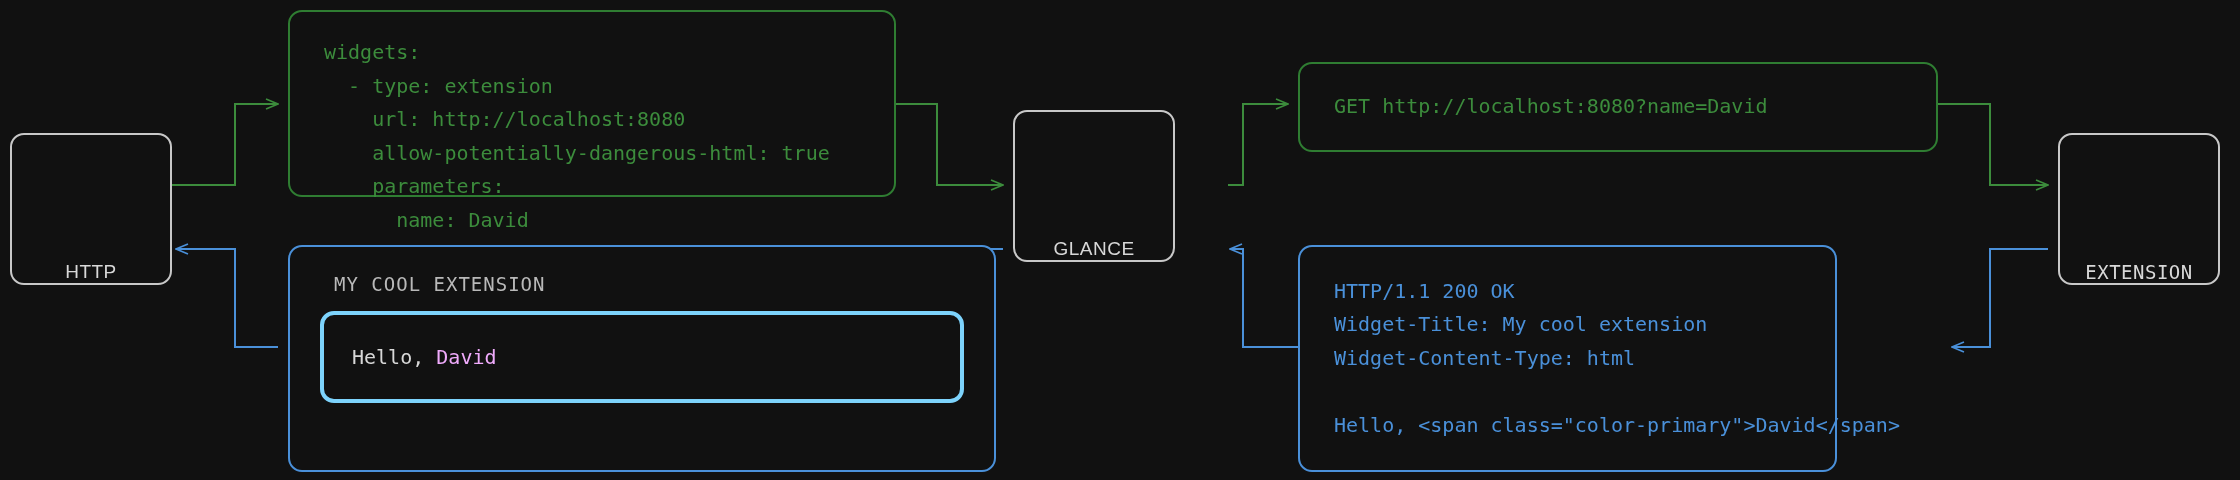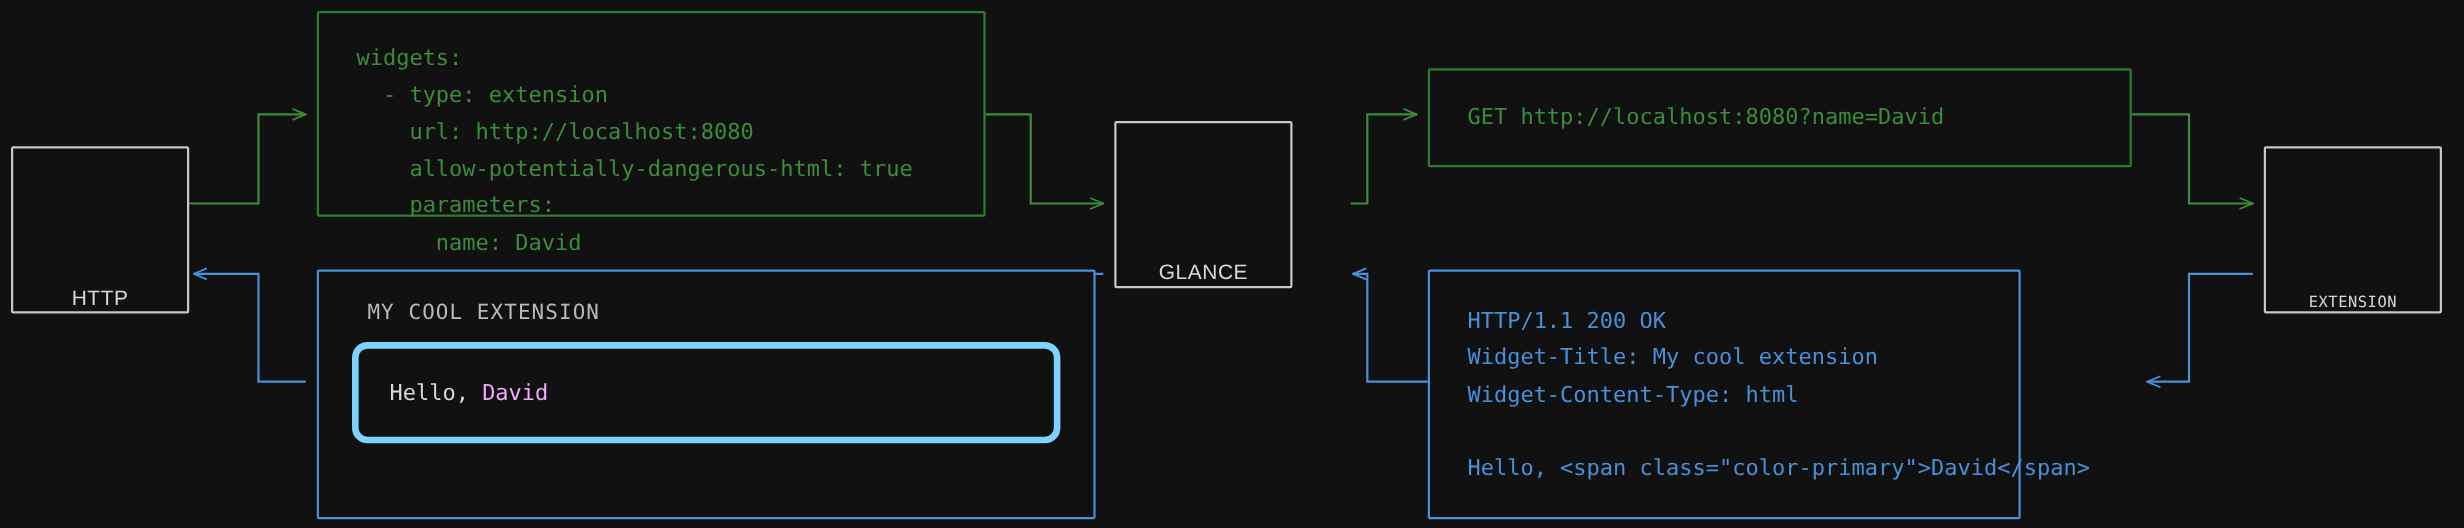--- a/index.html
+++ b/index.html
@@ -24,42 +24,42 @@
     position: absolute;
     left: 0;
     top: 0;
     width: 2240px;
     height: 480px;
     pointer-events: none;
   }
   .node {
     position: absolute;
     box-sizing: border-box;
-    border-radius: 2px;
+    border-radius: 14px;
     background: #111111;
   }
   
   .actor {
     border: 2px solid #c8c8c8;
     display: flex;
     align-items: flex-end;
     justify-content: center;
   }
   .actor-label {
     color: #d8d8d8;
     letter-spacing: 0.5px;
     white-space: nowrap;
   }
   .actor-label.sans {
     font-family: "Liberation Sans", sans-serif;
     font-size: 19px;
   }
   .actor-label.mono {
     font-family: "DejaVu Sans Mono", monospace;
-    font-size: 14px;
+    font-size: 19px;
   }
   
   .codebox {
     border: 2px solid #2f7d32;
     padding: 24px 34px;
   }
   .codebox.blue {
     border-color: #4a90d9;
   }
   .code {
@@ -79,21 +79,21 @@
     padding: 26px 30px;
   }
   .widget-title {
     font-family: "DejaVu Sans Mono", monospace;
     font-size: 19px;
     color: #b9b9b9;
     letter-spacing: 1px;
     margin: 0 0 16px 14px;
   }
   .widget-frame {
-    border: 6px solid #7dd3fc;
+    border: 4px solid #7dd3fc;
     border-radius: 14px;
     height: 92px;
     display: flex;
     align-items: center;
     padding: 0 28px;
     box-sizing: border-box;
   }
   .widget-text {
     font-family: "DejaVu Sans Mono", monospace;
     font-size: 20px;

